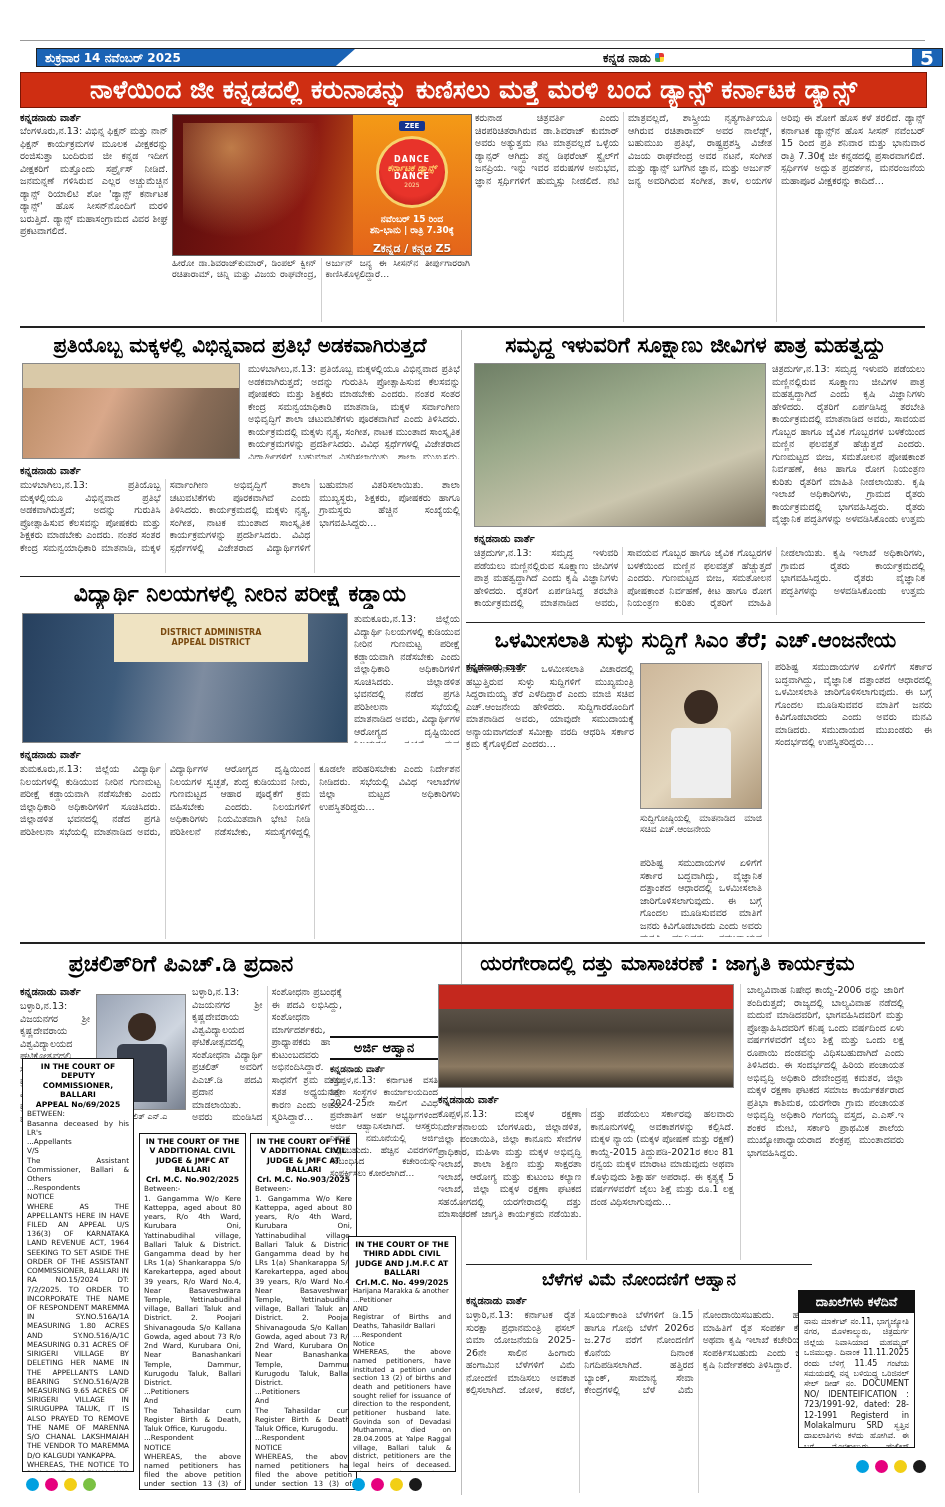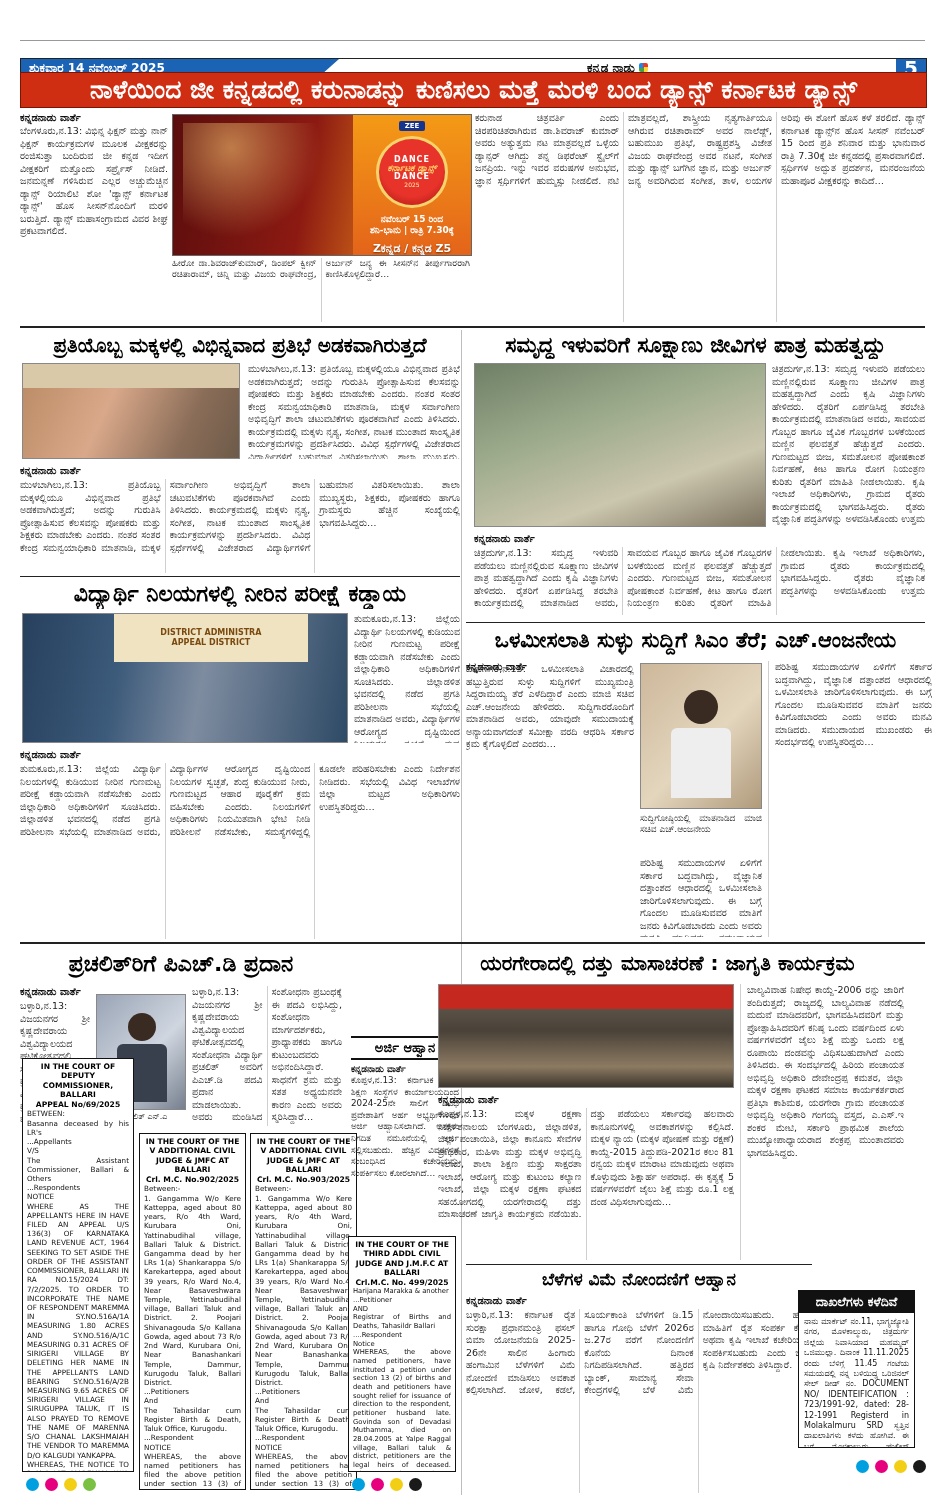--- a/index.html
+++ b/index.html
@@ -50,21 +50,21 @@
   .dot{width:13px;height:13px;border-radius:50%;}
   .vrule{width:1px;background:#bdbdbd;}
 </style>
 </head>
 <body>
 
 <div class="page">
 
   <div class="abs topline" style="left:20px;top:40px;width:905px;height:0;"></div>
 
-  <div class="abs hdrbar" style="left:20px;top:48px;width:905px;height:17px;margin-top:10px;">
+  <div class="abs hdrbar" style="left:36px;top:48px;width:905px;height:17px;">
     <div class="hdr-date">ಶುಕ್ರವಾರ 14 ನವೆಂಬರ್ 2025</div>
     <div class="hdr-mast">
       <span>ಕನ್ನಡ ನಾಡು</span>
       <span class="mast-logo"></span>
     </div>
     <div class="hdr-page">5</div>
   </div>
 
   <div class="abs banner" style="left:20px;top:72px;width:905px;height:34px;">ನಾಳೆಯಿಂದ ಜೀ ಕನ್ನಡದಲ್ಲಿ ಕರುನಾಡನ್ನು ಕುಣಿಸಲು ಮತ್ತೆ ಮರಳಿ ಬಂದ ಡ್ಯಾನ್ಸ್ ಕರ್ನಾಟಕ ಡ್ಯಾನ್ಸ್</div>
 
@@ -218,21 +218,21 @@
 WHEREAS, the above named petitioners has filed the above petition under section 13 (3) of Birth and Deaths Act, 1969 against the respondent for the purpose of seeking date of death of the deceased. Who are interested to contest the case they may appear before the court to answer the claim and defend themselves in the above case.
 Given under my hand and seal of the court on this 11-11-2025
 By Order of the Court
 Chief Ministerial Officer
 V C.J.(B) &amp; JMFC Court
 Ballari
 (SH. DOODPEERA)
 Advocate for the Petitioner</div>
   </div>
 
-  <div class="abs" style="left:351px;top:1036px;width:108px;height:194px;">
+  <div class="abs" style="left:330px;top:1036px;width:108px;height:194px;">
     <div class="secbox" style="font-size:13px;padding:2px 0;">ಅರ್ಜಿ ಆಹ್ವಾನ</div>
     <div class="kicker" style="margin-top:4px;font-size:9px;">ಕನ್ನಡನಾಡು ವಾರ್ತೆ</div>
     <div class="body-txt" style="height:156px;font-size:8.8px;">ಕೊಪ್ಪಳ,ನ.13: ಕರ್ನಾಟಕ ವಸತಿ ಶಿಕ್ಷಣ ಸಂಸ್ಥೆಗಳ ಕಾರ್ಯಾಲಯದಿಂದ 2024-25ನೇ ಸಾಲಿಗೆ ವಿವಿಧ ಪ್ರವೇಶಾತಿಗೆ ಅರ್ಹ ಅಭ್ಯರ್ಥಿಗಳಿಂದ ಅರ್ಜಿ ಆಹ್ವಾನಿಸಲಾಗಿದೆ. ಆಸಕ್ತರು ನಿಗದಿತ ನಮೂನೆಯಲ್ಲಿ ಅರ್ಜಿ ಸಲ್ಲಿಸಬಹುದು. ಹೆಚ್ಚಿನ ವಿವರಗಳಿಗೆ ಸಂಬಂಧಿಸಿದ ಕಚೇರಿಯನ್ನು ಸಂಪರ್ಕಿಸಲು ಕೋರಲಾಗಿದೆ…</div>
   </div>
 
   <div class="abs notice" style="left:348px;top:1236px;width:108px;height:236px;">
     <div class="notice-court">IN THE COURT OF THE THIRD ADDL CIVIL JUDGE AND J.M.F.C AT BALLARI</div>
     <div class="notice-court">Crl.M.C. No. 499/2025</div>
     <div class="notice-body" style="font-size:6.8px;">Harijana Marakka &amp; another
 ...Petitioner

